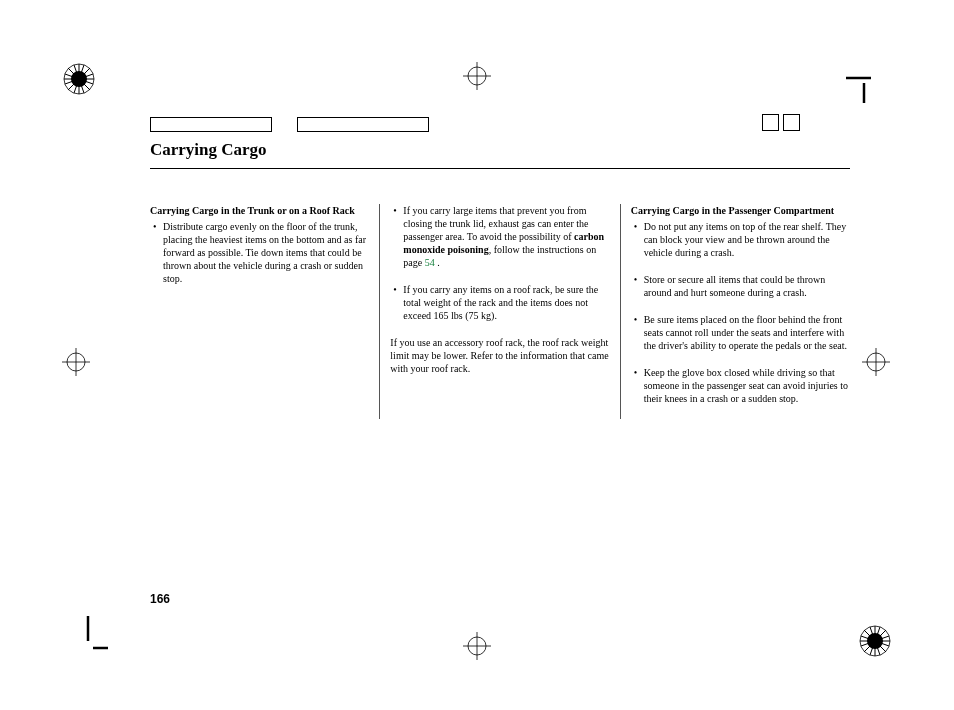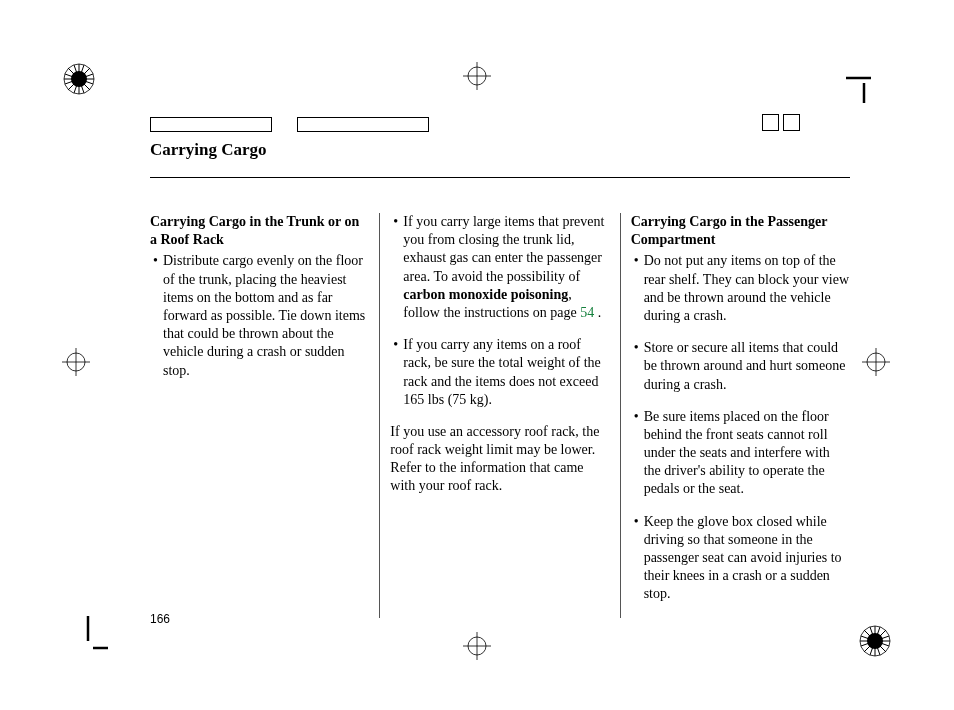--- a/index.html
+++ b/index.html
@@ -30,29 +30,29 @@
   .page {
     position: absolute;
     left: 150px;
     top: 140px;
     width: 700px;
   }
   .title {
     font-family: Georgia, "Times New Roman", serif;
     font-weight: bold;
     font-size: 17px;
-    padding-bottom: 17px;
+    padding-bottom: 8px;
     border-bottom: 1px solid #000;
     margin-bottom: 35px;
   }
   .columns {
     display: flex;
     gap: 0;
     font-family: "Times New Roman", Times, serif;
-    font-size: 14px;
+    font-size: 10px;
     line-height: 1.3;
   }
   .col {
     flex: 1 1 0;
     padding: 0 10px;
     border-right: 1px solid #555;
   }
   .col:first-child { padding-left: 0; }
   .col:last-child  { border-right: none; padding-right: 0; }
   .section-head {
@@ -74,23 +74,23 @@
     position: absolute;
     left: 3px;
     top: 0;
   }
   .link { color: #15803d; }
   .bold { font-weight: bold; }
   .para { margin: 0 0 14px 0; }
   .page-number {
     position: absolute;
     left: 150px;
-    top: 612px;
+    top: 592px;
     font-family: Arial, Helvetica, sans-serif;
-    font-weight: normal;
+    font-weight: bold;
     font-size: 12px;
   }
 </style>
 </head>
 <body>
 
 <div class="reg" style="left:62px; top:62px;">
   <svg width="34" height="34" viewBox="0 0 34 34">
     <circle cx="17" cy="17" r="15" fill="none" stroke="#000" stroke-width="0.8"></circle>
     <g stroke="#000" stroke-width="1">

